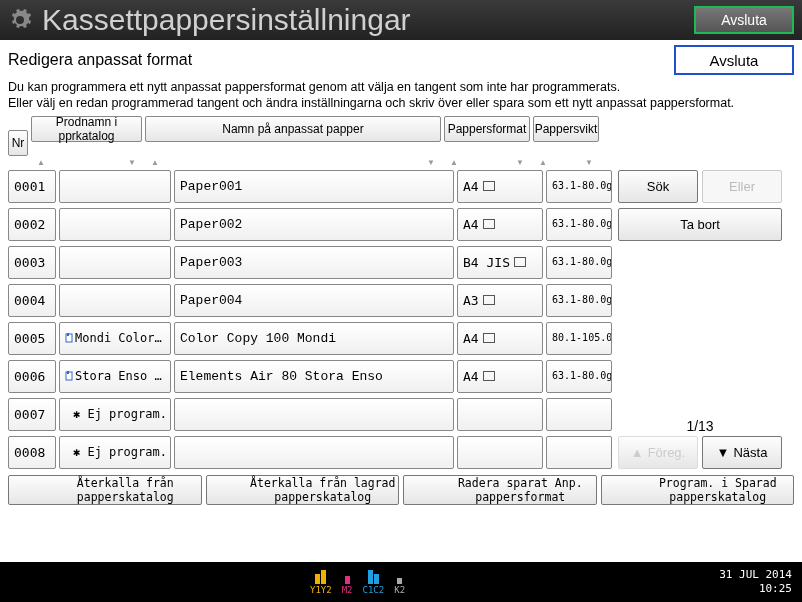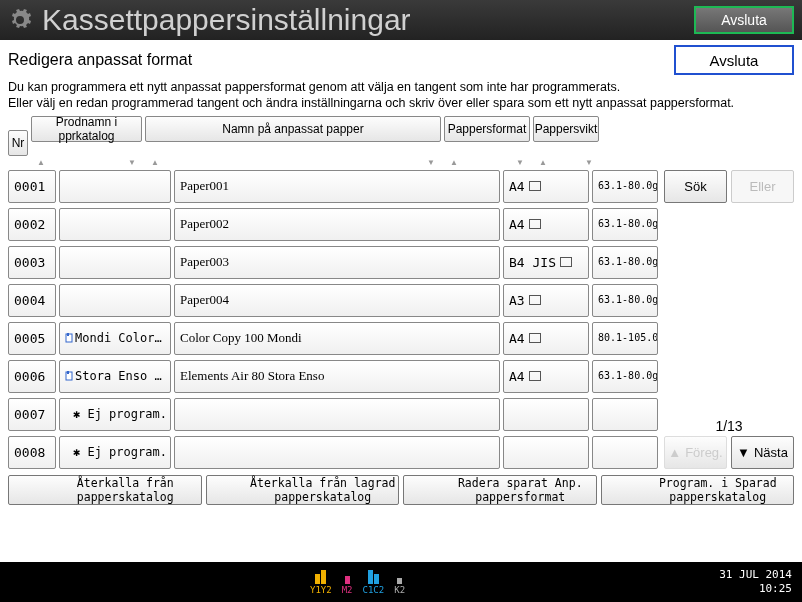--- a/index.html
+++ b/index.html
@@ -17,21 +17,21 @@
   .hbtn { background:linear-gradient(#fdfdfd,#e6e6e6); border:1px solid #888; font-size:12px; border-radius:2px; height:26px; display:flex; align-items:center; justify-content:center; }
   .h-nr { width:20px;margin-top:14px; } .h-prod { width:111px; } .h-name { width:296px; } .h-size { width:86px; } .h-wt { width:66px; }
   .sort-row { display:flex; gap:3px; height:10px; margin-bottom:2px; }
   .sort-cell { display:flex; justify-content:space-between; padding:0 6px; font-size:8px; color:#999; }
   .tablewrap { display:flex; gap:6px; }
   .rows { display:flex; flex-direction:column; gap:5px; }
   .row { display:flex; gap:3px; height:33px; }
   .cell { background:linear-gradient(#ffffff,#f0f0f0); border:1px solid #888; border-radius:2px; font-size:13px; display:flex; align-items:center; padding:0 5px; overflow:hidden; white-space:nowrap; }
   .c-nr { width:48px; justify-content:flex-start; font-family: monospace; }
   .c-prod { width:112px; font-family:monospace; font-size:12px; }
-  .c-name { width:326px; font-family:Liberation Serif, serif; }
+  .c-name { width:280px; font-family:Liberation Mono, monospace; }
   .c-size { width:86px; font-family:monospace; gap:4px;}
   .c-wt { width:66px; font-size:10px; line-height:1; font-family:monospace; }
   .actioncol { display:flex; flex-direction:column; gap:5px; width:164px; }
   .actrow { display:flex; gap:4px; height:33px; }
   .abtn { flex:1; background:linear-gradient(#fdfdfd,#e6e6e6); border:1px solid #777; border-radius:2px; font-size:13px; }
   .abtn.disabled { color:#bbb; border-color:#ccc; background:#f7f7f7; }
   .pager { margin-top:auto; }
   .pagetext { text-align:center; font-size:14px; margin-bottom:2px; }
   .pagerow { display:flex; gap:4px; height:33px; }
   .pbtn { flex:1; background:linear-gradient(#fdfdfd,#e6e6e6); border:1px solid #777; border-radius:2px; font-size:13px; display:flex; align-items:center; justify-content:center; gap:4px;}
@@ -188,20 +188,23 @@
           <div class="cell c-size"></div>
           <div class="cell c-wt"></div>
         </div>
       </div>
 
     <div class="actioncol">
       <div class="actrow">
         <button class="abtn">Sök</button>
         <button class="abtn disabled">Eller</button>
       </div>
+      <div class="actrow">
+          <button class="abtn">Ta bort</button>
+        </div>
       <div style="flex:1"></div>
       <div class="pager">
         <div class="pagetext">1/13</div>
         <div class="pagerow">
           <button class="pbtn disabled">
               <span>▲</span>
               <span>Föreg.</span>
             </button>
           <button class="pbtn">
               <span>▼</span>

